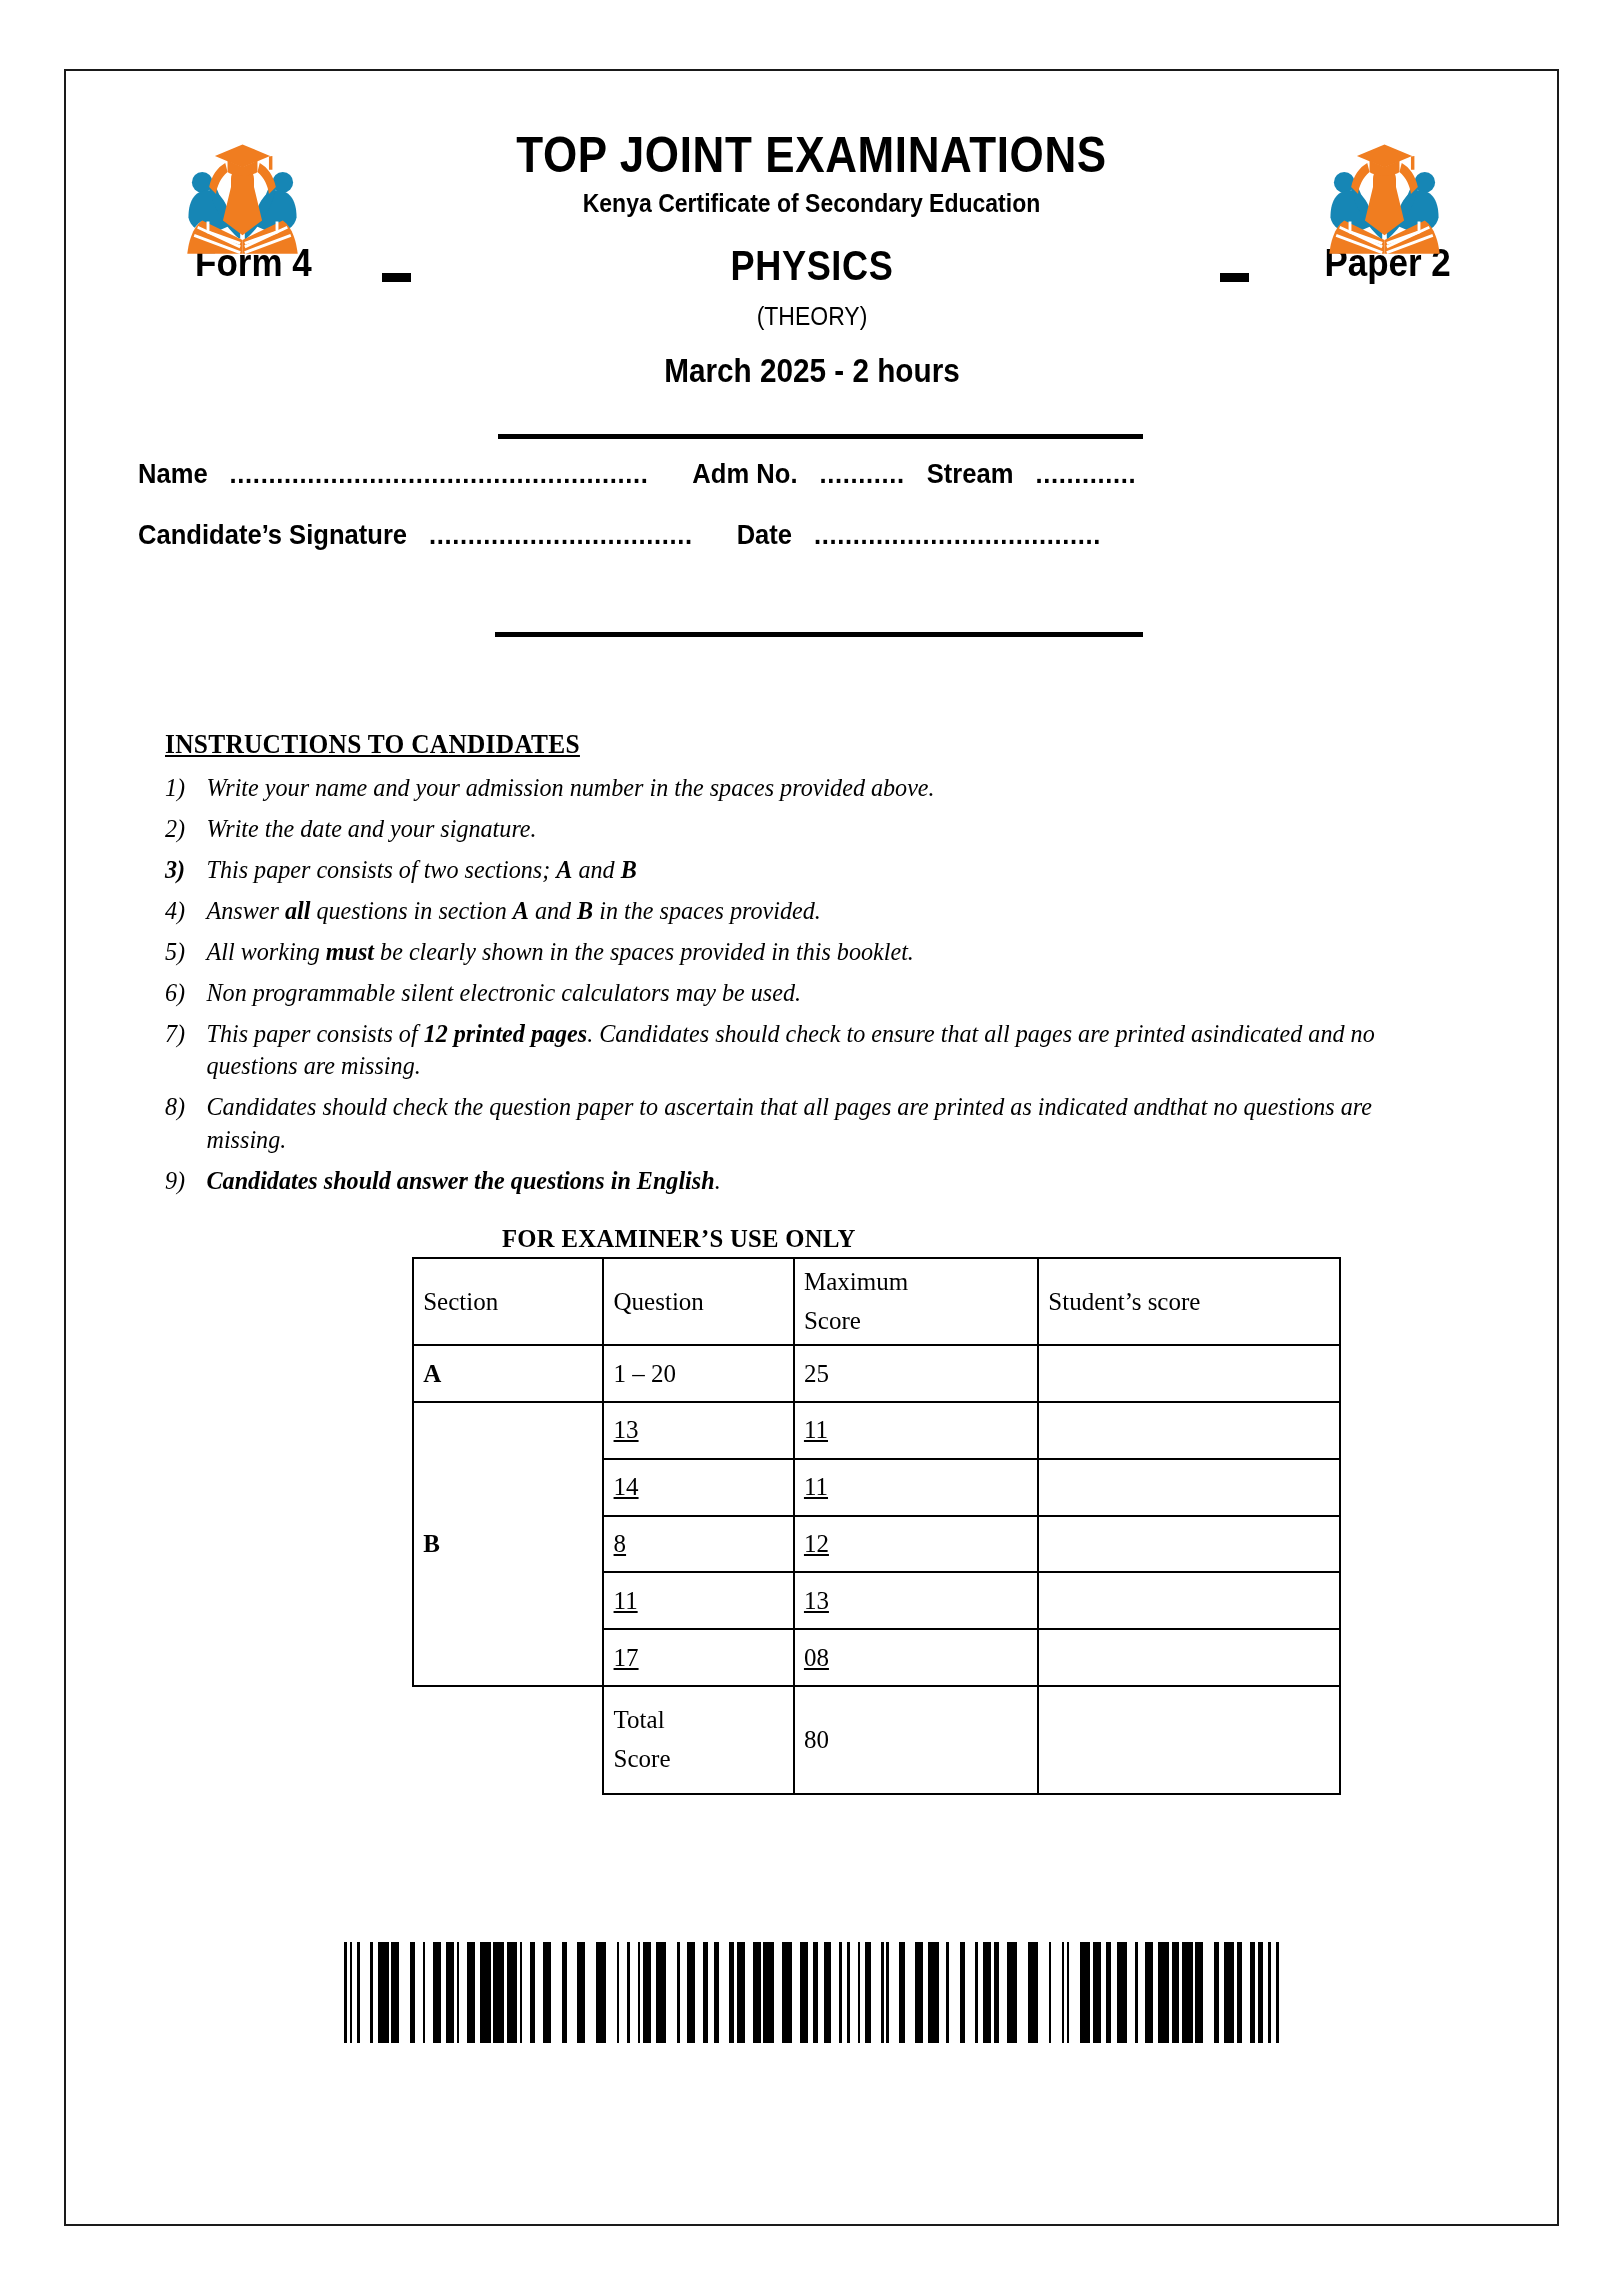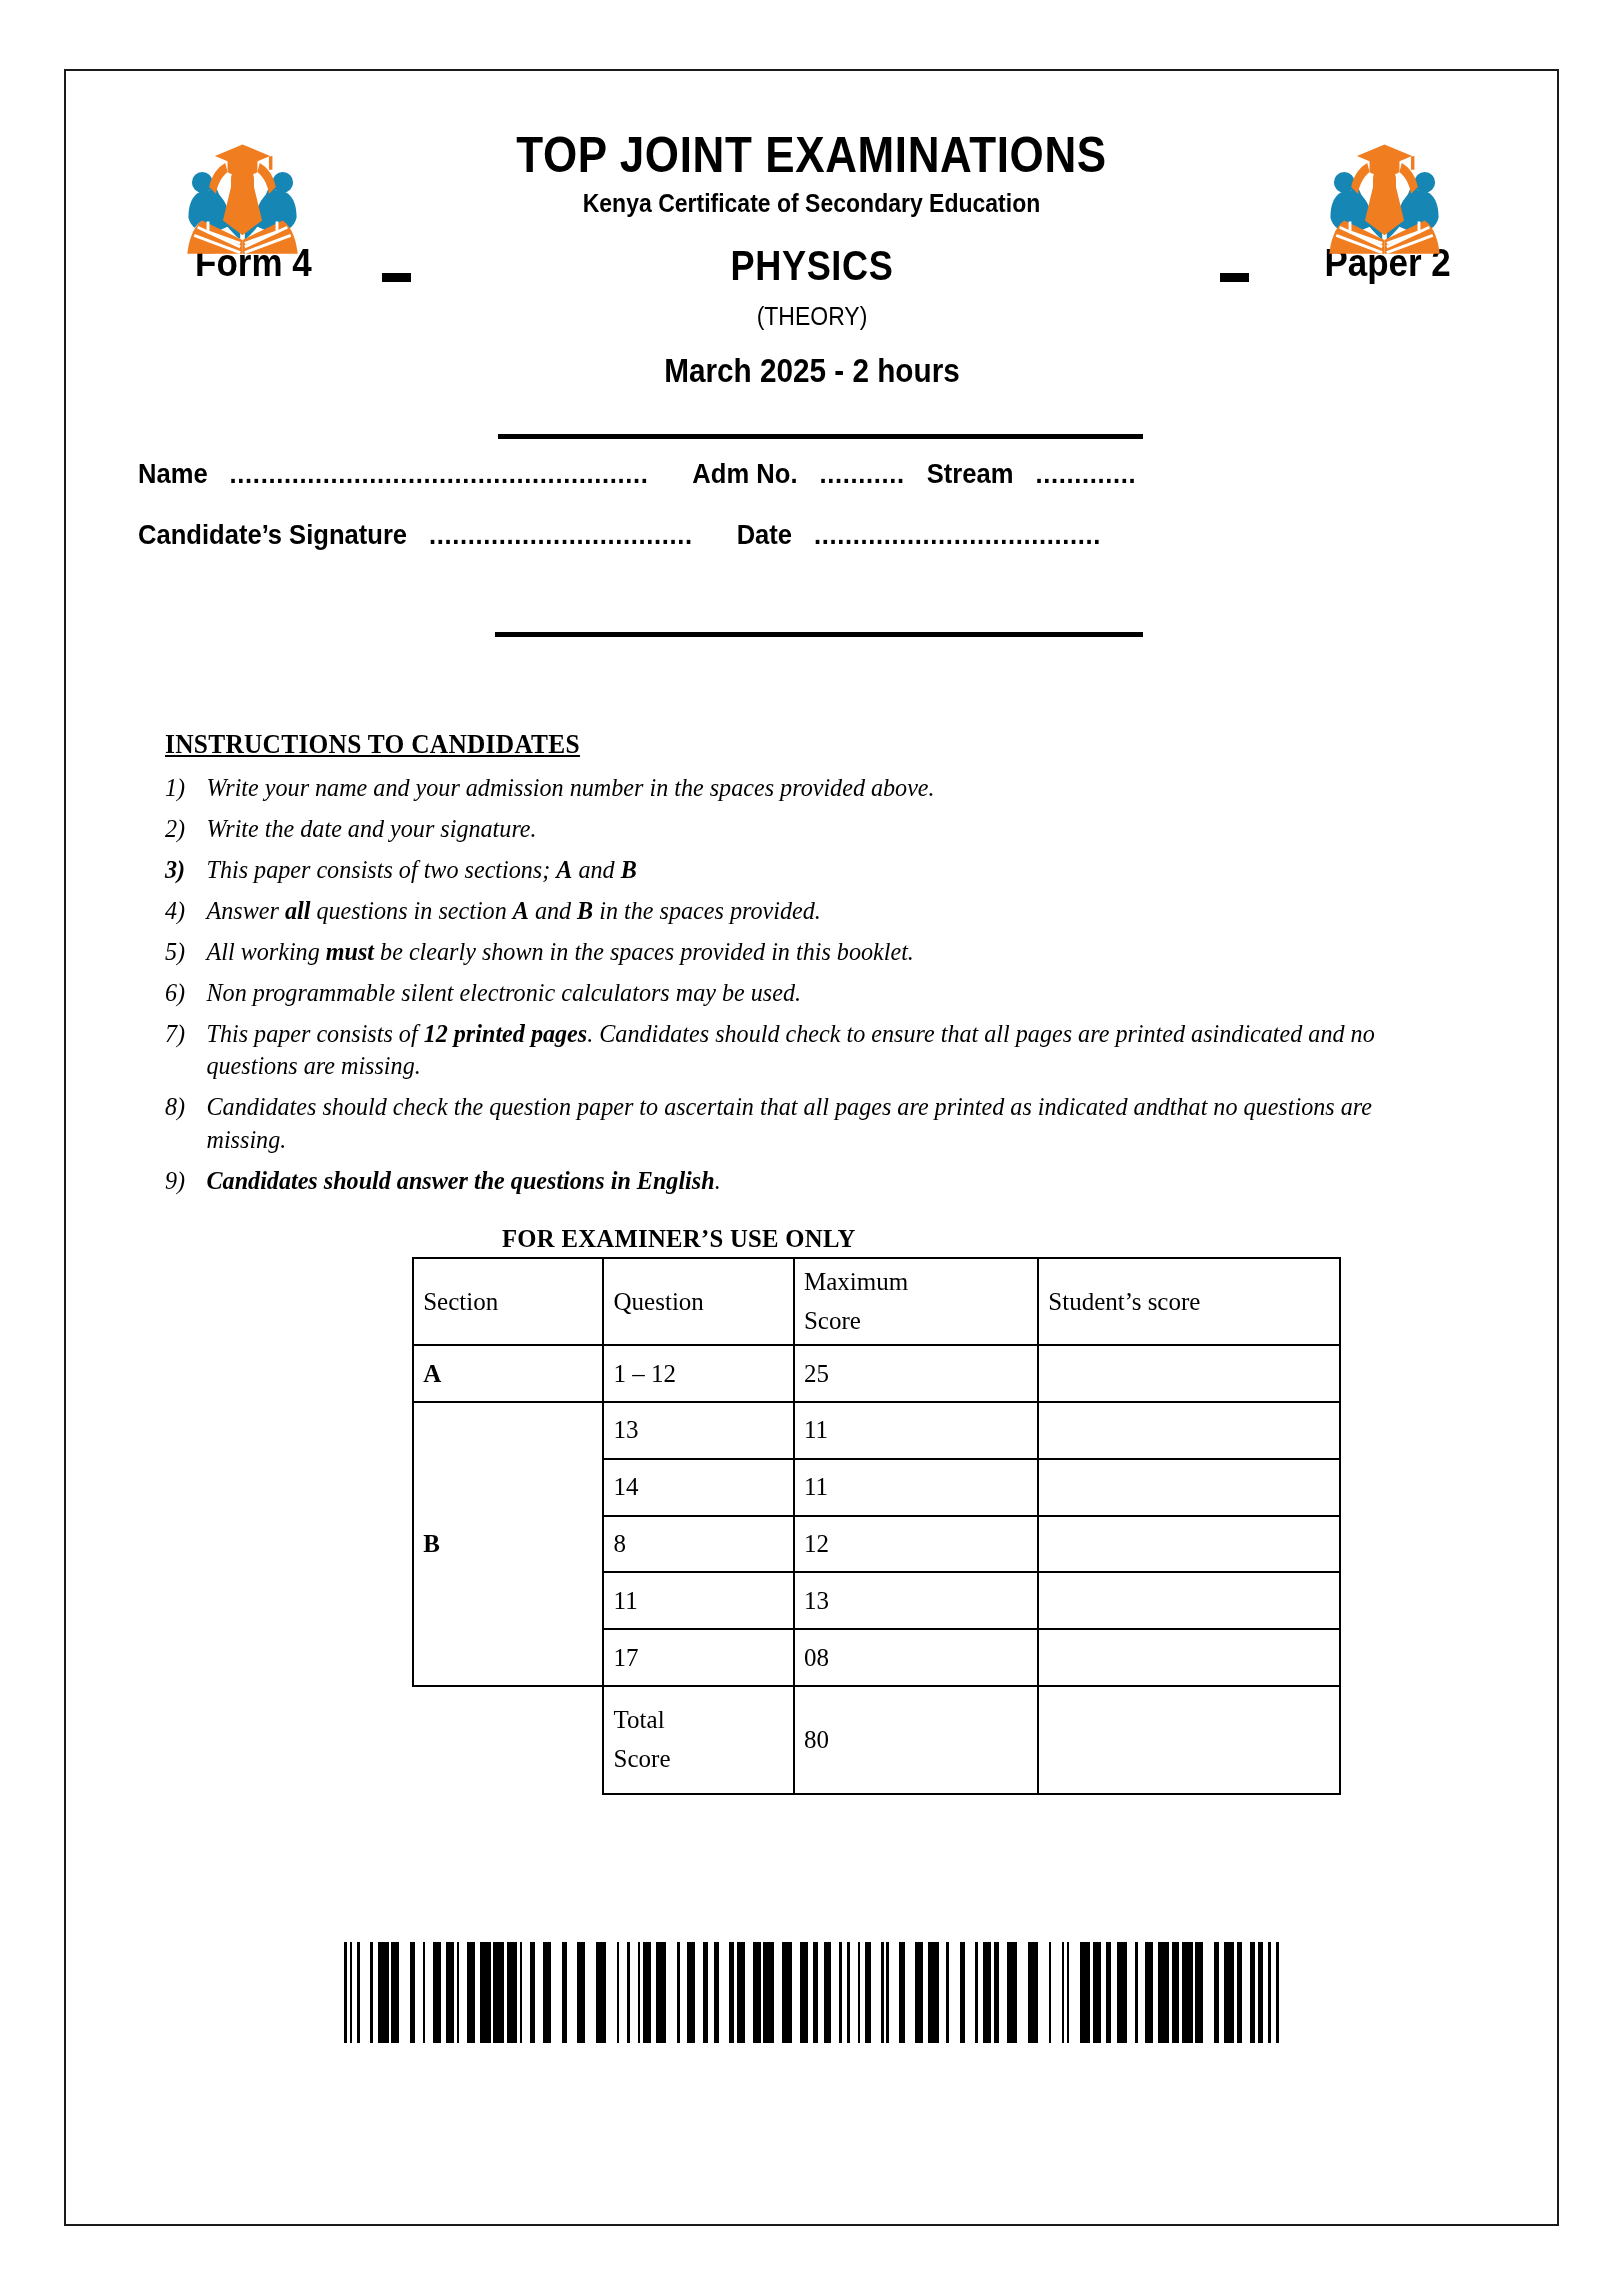--- a/index.html
+++ b/index.html
@@ -215,21 +215,21 @@
     vertical-align: middle;
     height: 47px;
   }
   td.col-section { width: 170px; }
   td.col-question { width: 170px; }
   td.col-max { width: 224px; }
   td.col-score { width: 281px; }
   td.hdr { height: 98px; }
   td.hdr.two-line { line-height: 1.55; }
   td.sec-letter { font-weight: bold; vertical-align: top; padding-top: 6.5px; }
-  td.tall { height: 68px; }
+  td.tall { height: 68px; text-decoration: underline; }
   td.total-label { line-height: 1.55; margin-left: 46px; }
 
   
   .barcode-wrap {
     position: absolute;
     left: 0; right: 0;
     top: 1862px;
     text-align: center;
   }
   .barcode-bars {
@@ -422,21 +422,21 @@
           <td class="col-question hdr">Question</td>
           <td class="col-max hdr two-line">
             <div>Maximum</div>
             <div>Score</div>
           </td>
           <td class="col-score hdr">Student’s  score</td>
         </tr>
 
         <tr>
           <td class="col-section sec-letter" rowspan="1">A</td>
-          <td class="col-question">1 – 12</td>
+          <td class="col-question">1 – 20</td>
           <td class="col-max">25</td>
           <td class="col-score"></td>
         </tr>
 
         <tr>
           <td class="col-section sec-letter" rowspan="5">B</td>
           <td class="col-question tall">13</td>
           <td class="col-max tall">11</td>
           <td class="col-score tall"></td>
         </tr>

